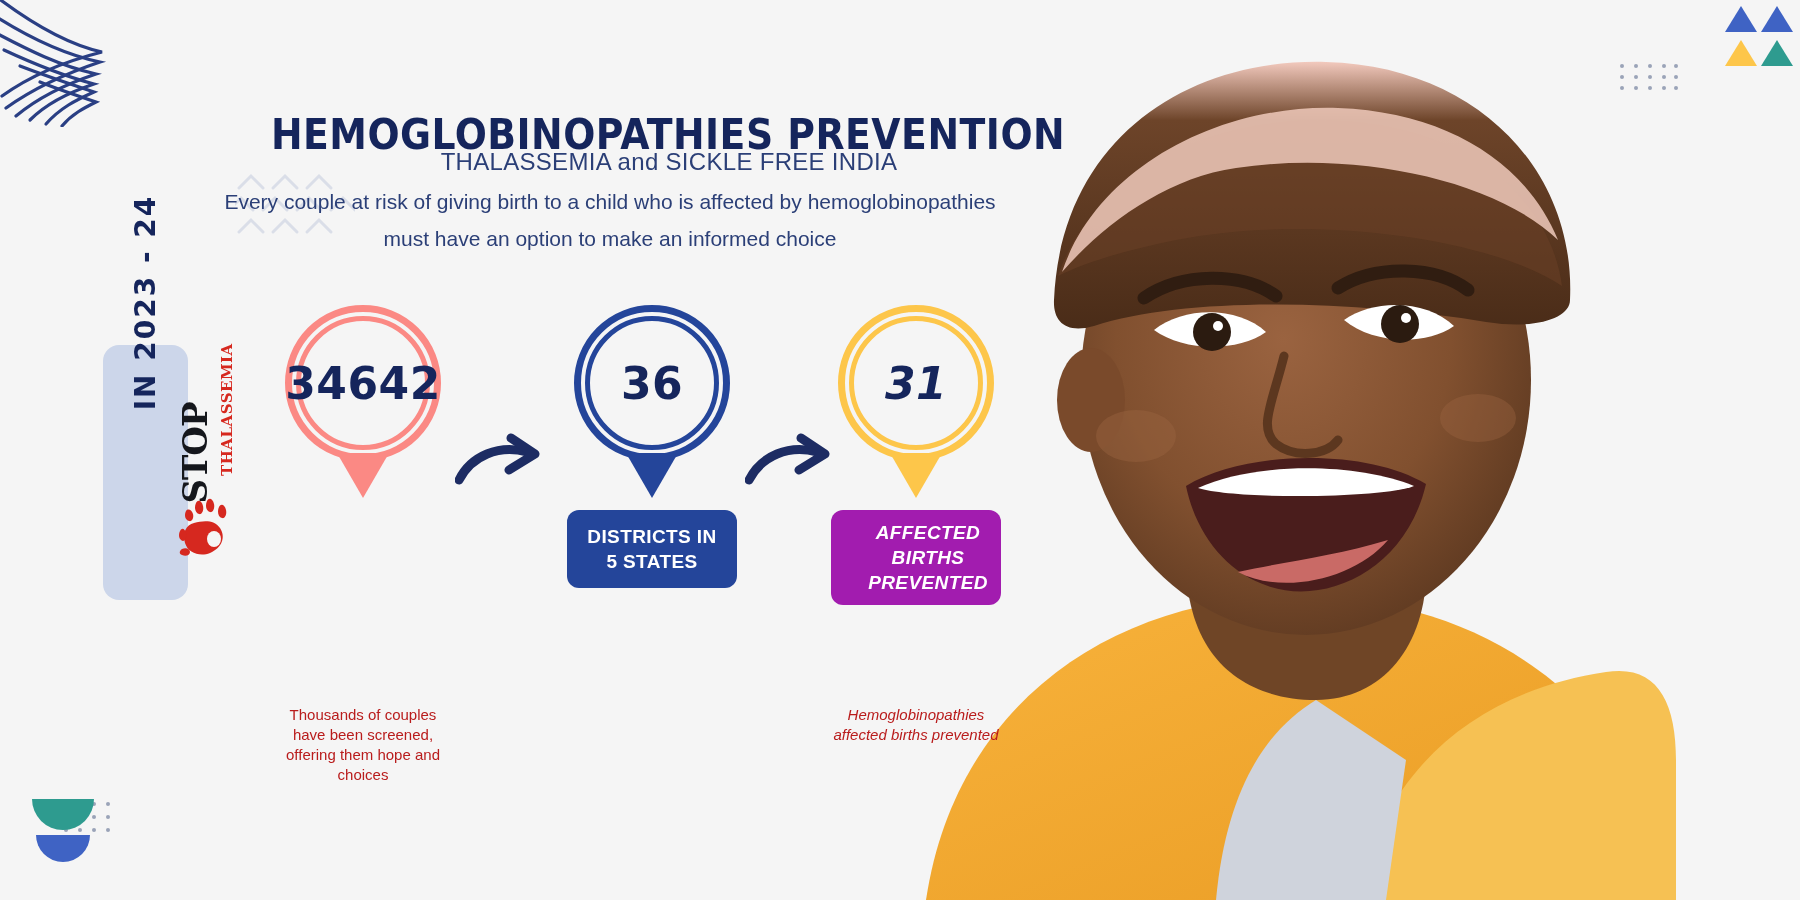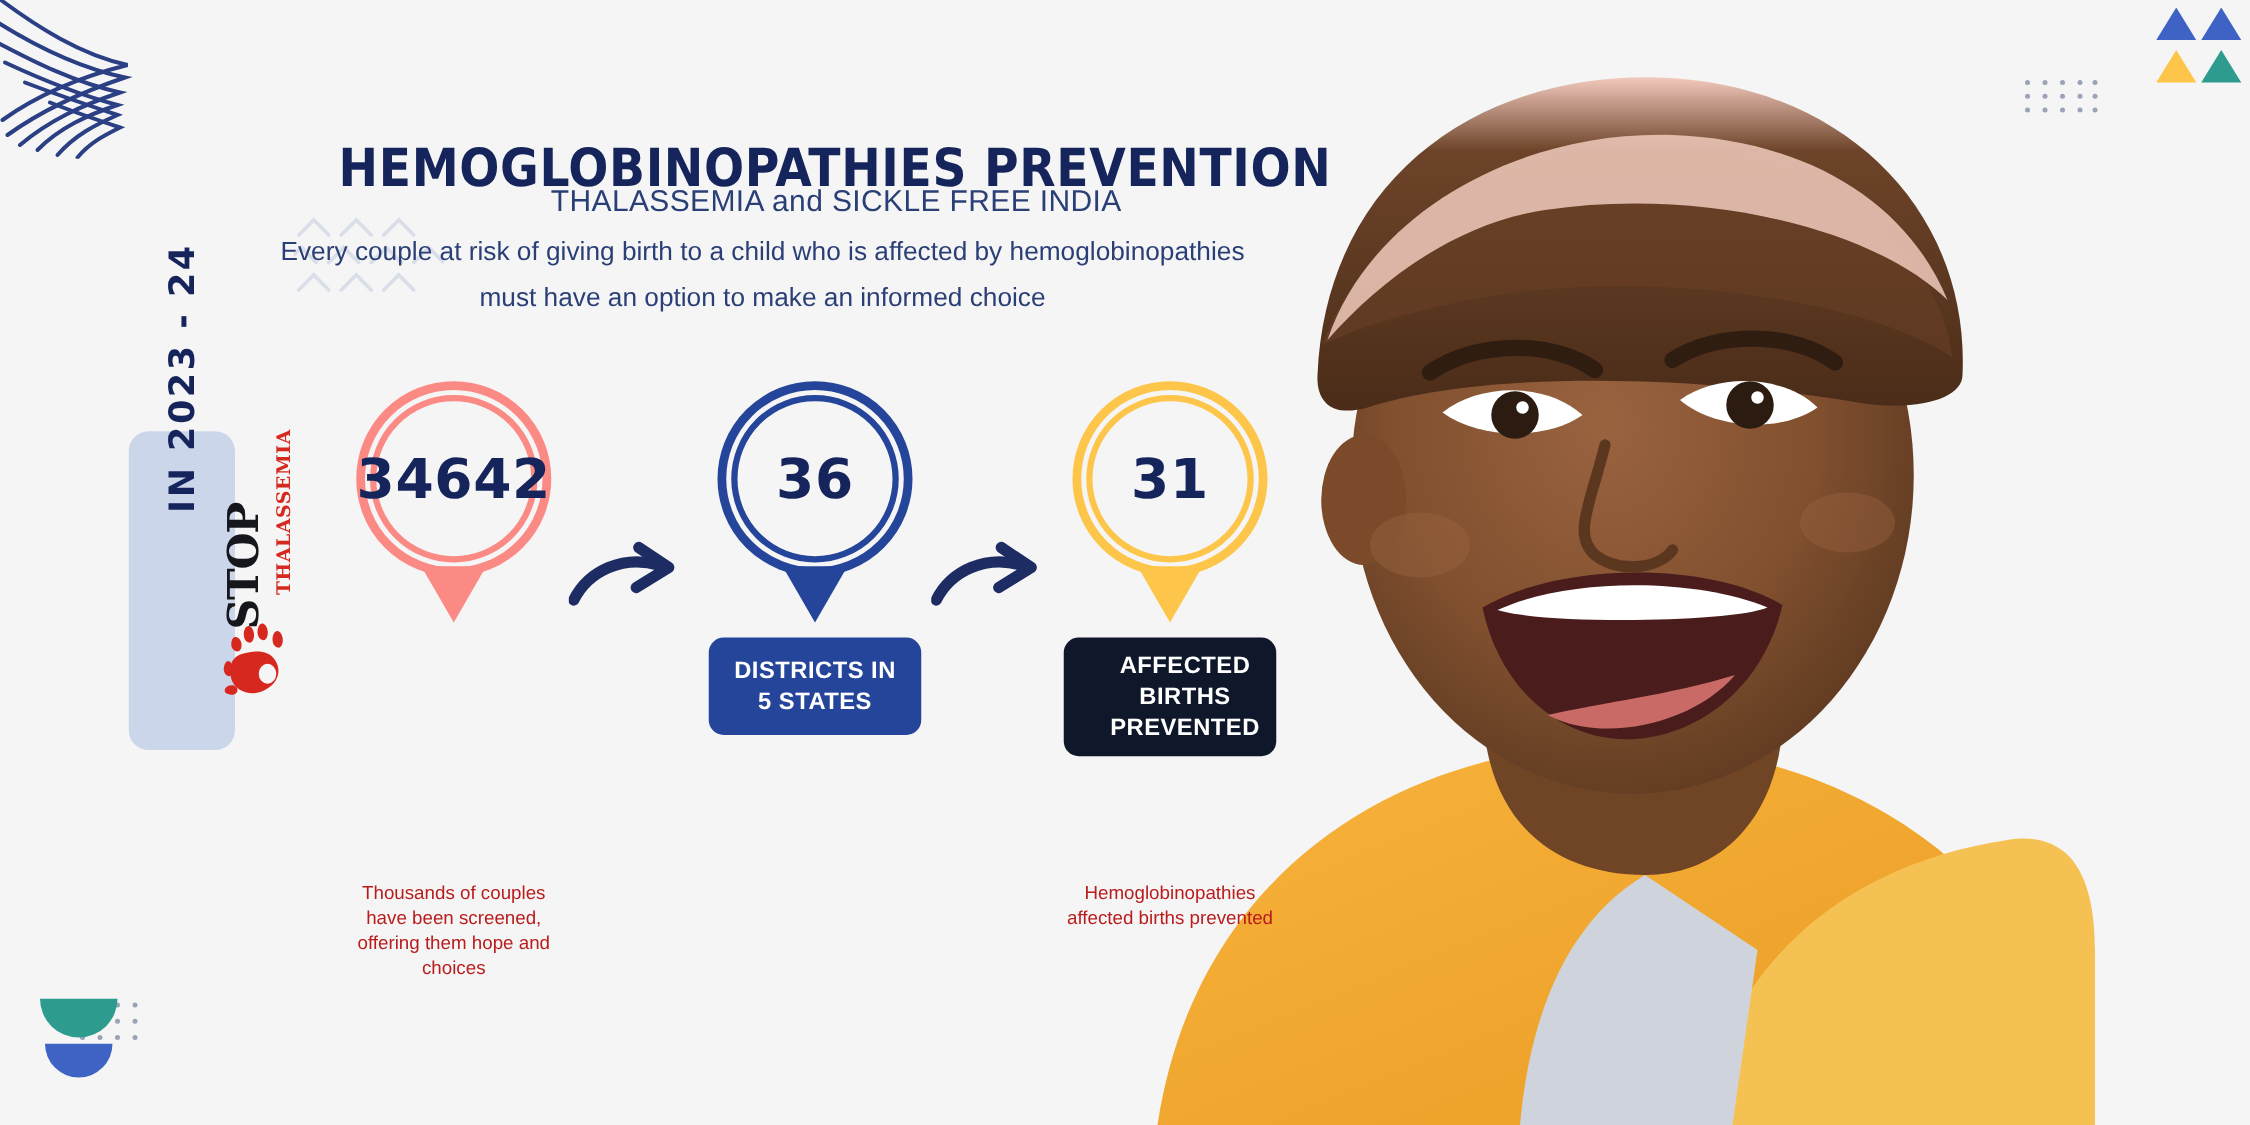--- a/index.html
+++ b/index.html
@@ -46,21 +46,21 @@
   #stop-logo .thal-word{position:absolute;left:-6px;top:20px;width:122px;height:20px;
     transform:rotate(-90deg);transform-origin:61px 10px;
     font-family:"DejaVu Serif","Liberation Serif",serif;font-weight:bold;
     font-size:15px;color:#d6281f;letter-spacing:.5px;text-align:center;line-height:20px;}
   #handprint{position:absolute;left:4px;top:112px;}
 
   
   .step{position:absolute;width:230px;text-align:center;}
   #step-0{left:248px;top:305px;}
   #step-1{left:537px;top:305px;}
-  #step-2{left:821px;top:305px;}
+  #step-2{left:801px;top:305px;font-style:italic;}
 
   .circle-wrap{position:relative;width:230px;height:195px;}
   .ring-outer{position:absolute;left:50%;top:0;transform:translateX(-50%);
     width:156px;height:156px;border-radius:50%;border:7px solid #000;box-sizing:border-box;}
   .ring-inner{position:absolute;left:50%;top:11px;transform:translateX(-50%);
     width:134px;height:134px;border-radius:50%;border:5px solid #000;box-sizing:border-box;}
   .num{position:absolute;left:0;top:53px;width:230px;text-align:center;
     font-size:44px;font-weight:bold;color:#15255c;letter-spacing:.5px;
     font-family:"DejaVu Sans","Liberation Sans",sans-serif;}
   .tail{position:absolute;left:50%;top:148px;transform:translateX(-50%);
@@ -77,21 +77,21 @@
 
   
   .c-coral .ring-outer,.c-coral .ring-inner{border-color:#fb8984;}
   .c-coral .tail{border-top-color:#fb8984;}
   .c-coral .card{background:#fb8984;}
   .c-navy .ring-outer,.c-navy .ring-inner{border-color:#24459a;}
   .c-navy .tail{border-top-color:#24459a;}
   .c-navy .card{background:#24459a;}
   .c-yellow .ring-outer,.c-yellow .ring-inner{border-color:#fdc64a;}
   .c-yellow .tail{border-top-color:#fdc64a;}
-  .c-yellow .card{background:#0f172a;padding-left:32px;}
+  .c-yellow .card{background:#a21caf;padding-left:32px;}
 
   .arrow{position:absolute;top:432px;}
   #arrow-0{left:455px;}
   #arrow-1{left:745px;}
 </style>
 </head>
 <body>
 
 <div class="stage">
 

